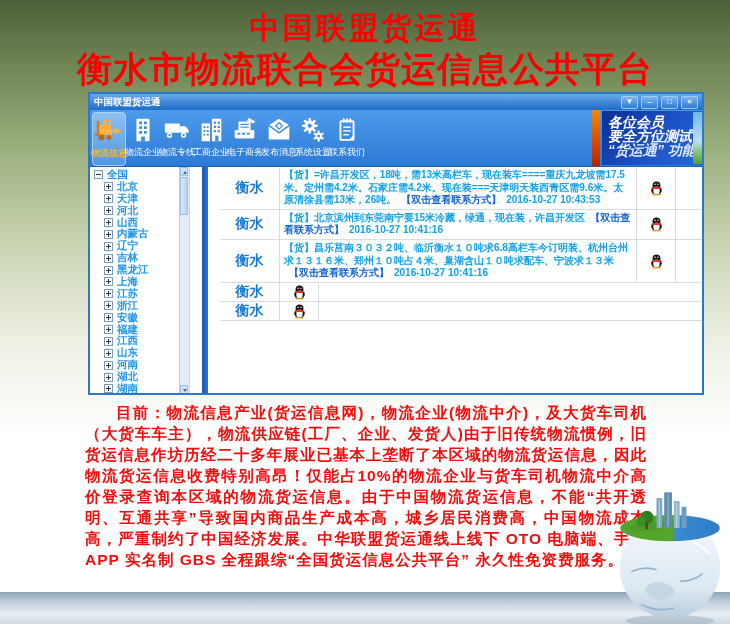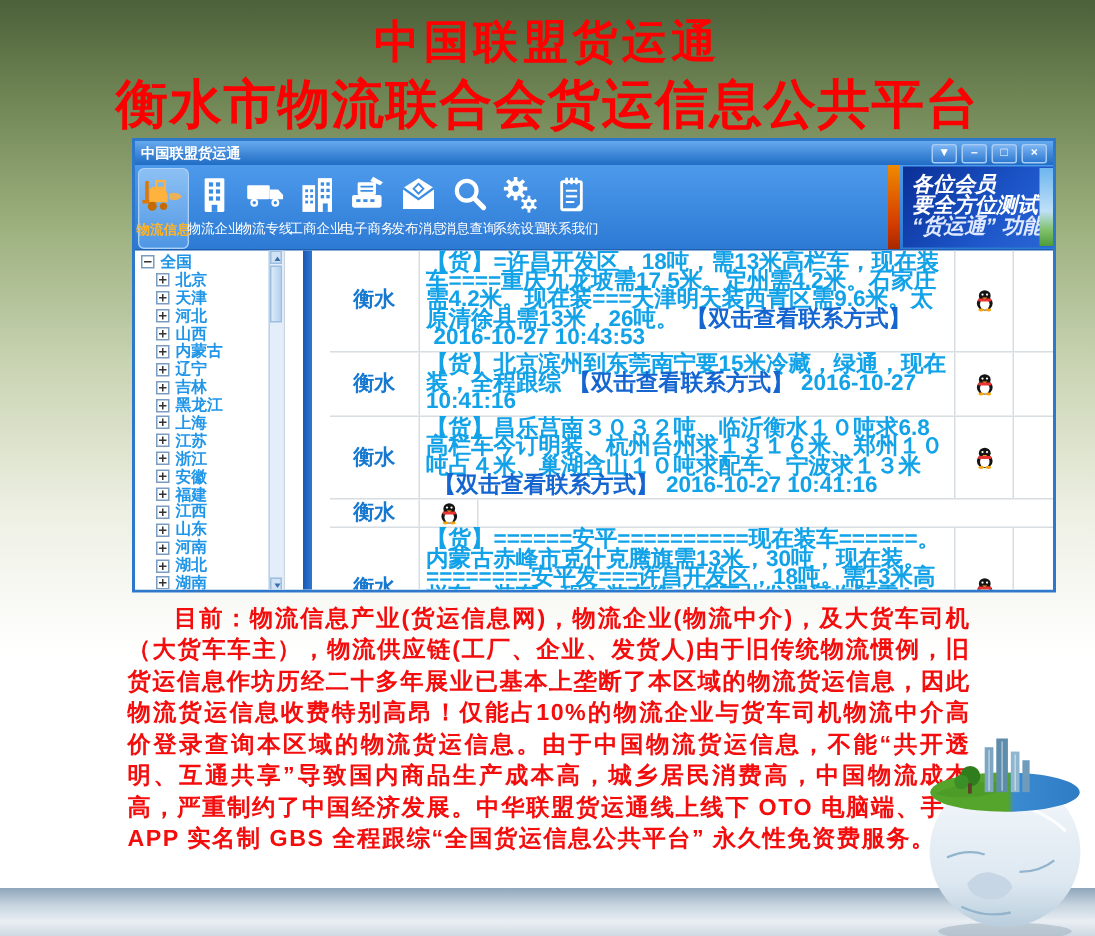--- a/index.html
+++ b/index.html
@@ -54,21 +54,21 @@
     border-right:2.5px solid transparent;}
   .varrow.up::before{border-bottom:3px solid #3a6ea8;}
   .varrow.down::before{border-top:3px solid #3a6ea8;}
   .vthumb{position:absolute;left:0;top:10px;width:8px;height:38px;background:linear-gradient(90deg,#dcebfb,#b4d2ef);
     border:1px solid #9dbede;box-sizing:border-box;}
   .bluebar{width:6px;flex:none;background:linear-gradient(90deg,#1a57b0,#2e78d4);}
   .table{flex:1;display:flex;flex-direction:column;overflow:hidden;}
   .trow{display:flex;border-bottom:1px solid #d8dde2;align-items:stretch;}
   .tcell-region{width:59px;flex:none;display:flex;align-items:center;justify-content:center;
     color:#1778d0;font-size:14px;font-weight:bold;border-right:1px solid #d8dde2;}
-  .tcell-text{width:357px;flex:none;box-sizing:border-box;padding:2px 4px;color:#12a2e8;font-size:15px;
+  .tcell-text{width:357px;flex:none;box-sizing:border-box;padding:2px 4px;color:#12a2e8;font-size:10px;
     font-weight:bold;line-height:12.6px;border-right:1px solid #d8dde2;}
   .tcell-text .action{color:#1565d0;margin-left:5px;cursor:pointer;}
   .tcell-text .time{margin-left:5px;}
   .tcell-qq{width:38px;flex:none;display:flex;align-items:center;justify-content:center;border-right:1px solid #d8dde2;cursor:pointer;}
   .tcell-qq svg{width:15px;height:16px;}
   .tcell-empty{flex:1;}
   
   .footer-text{position:absolute;left:85px;top:402px;width:562px;color:#f30d0d;font-size:15.5px;
     font-weight:bold;line-height:21px;letter-spacing:1px;text-align:justify;text-indent:2em;}
   
@@ -194,29 +194,20 @@
         <span class="tb-ico">
           <svg viewBox="0 0 32 32">
               <path d="M5 11 L16 4 L27 11 V26 H5 Z" fill="#fff"></path>
               <path d="M5 11 L16 19 L27 11" fill="none" stroke="#3b8ce2" stroke-width="1.6"></path>
               <path d="M16 8 l3.5 3.5 -3.5 3.5 -3.5 -3.5 z" fill="none" stroke="#3b8ce2" stroke-width="1.3"></path>
             </svg>
         </span>
         <span class="tb-label">发布消息</span>
       </div>
 
-      <div class="tb-btn">
-        <span class="tb-ico">
-          <svg viewBox="0 0 32 32">
-              <circle cx="14" cy="13" r="7" fill="none" stroke="#fff" stroke-width="3"></circle>
-              <line x1="19.5" y1="18.5" x2="26" y2="25" stroke="#fff" stroke-width="3.6" stroke-linecap="round"></line>
-            </svg>
-        </span>
-        <span class="tb-label">消息查询</span>
-      </div>
 
       <div class="tb-btn">
         <span class="tb-ico">
           <svg viewBox="0 0 32 32">
               <g fill="#fff">
                 <g transform="translate(12.5,11.5)">
                   <circle r="5.6"></circle>
                   <g>
                     <rect x="-1.3" y="-8.3" width="2.6" height="4" transform="rotate(0)"></rect>
                     <rect x="-1.3" y="-8.3" width="2.6" height="4" transform="rotate(45)"></rect>
@@ -381,21 +372,21 @@
                 <rect x="3.2" y="7.4" width="9.6" height="2.2" rx="1.1" fill="#e93434"></rect>
                 <ellipse cx="5.4" cy="15.6" rx="2" ry="1" fill="#f6a40a"></ellipse>
                 <ellipse cx="10.6" cy="15.6" rx="2" ry="1" fill="#f6a40a"></ellipse>
               </svg>
             </div>
           <div class="tcell-empty"></div>
         </div>
 
         <div class="trow">
           <div class="tcell-region">衡水</div>
-          <div class="tcell-text"><span>【货】北京滨州到东莞南宁要15米冷藏，绿通，现在装，全程跟综</span><span class="action">【双击查看联系方式】</span><span class="time">2016-10-27 10:41:16</span></div>
+          <div class="tcell-text"><span>【货】北京滨州到东莞南宁要15米冷藏，绿通，现在装，许昌开发区</span><span class="action">【双击查看联系方式】</span><span class="time">2016-10-27 10:41:16</span></div>
           <div class="tcell-qq">
               <svg viewBox="0 0 16 17">
                 <ellipse cx="8" cy="5.5" rx="4.2" ry="4" fill="#141414"></ellipse>
                 <ellipse cx="8" cy="11" rx="5.6" ry="5" fill="#141414"></ellipse>
                 <ellipse cx="8" cy="11.6" rx="3.4" ry="3.8" fill="#fff"></ellipse>
                 <circle cx="6.4" cy="4.6" r="0.8" fill="#fff"></circle>
                 <circle cx="9.6" cy="4.6" r="0.8" fill="#fff"></circle>
                 <path d="M6.2 6.8 h3.6 l-1.8 1.6 z" fill="#f6a40a"></path>
                 <rect x="3.2" y="7.4" width="9.6" height="2.2" rx="1.1" fill="#e93434"></rect>
                 <ellipse cx="5.4" cy="15.6" rx="2" ry="1" fill="#f6a40a"></ellipse>
@@ -437,21 +428,20 @@
                 <rect x="3.2" y="7.4" width="9.6" height="2.2" rx="1.1" fill="#e93434"></rect>
                 <ellipse cx="5.4" cy="15.6" rx="2" ry="1" fill="#f6a40a"></ellipse>
                 <ellipse cx="10.6" cy="15.6" rx="2" ry="1" fill="#f6a40a"></ellipse>
               </svg>
             </div>
           <div class="tcell-empty"></div>
         </div>
 
         <div class="trow">
           <div class="tcell-region">衡水</div>
-          <div class="tcell-text"><span>【货】======安平==========现在装车======。内蒙古赤峰市克什克腾旗需13米，30吨，现在装。========安平发===许昌开发区，18吨。需13米高栏车，装车。现在装车衡水西三井发漯河临颍需4.2米6.8米9.6米配货车，拉一台拖拉机。</span><span class="action">【双击查看联系方式】</span><span class="time"></span></div>
           <div class="tcell-qq">
               <svg viewBox="0 0 16 17">
                 <ellipse cx="8" cy="5.5" rx="4.2" ry="4" fill="#141414"></ellipse>
                 <ellipse cx="8" cy="11" rx="5.6" ry="5" fill="#141414"></ellipse>
                 <ellipse cx="8" cy="11.6" rx="3.4" ry="3.8" fill="#fff"></ellipse>
                 <circle cx="6.4" cy="4.6" r="0.8" fill="#fff"></circle>
                 <circle cx="9.6" cy="4.6" r="0.8" fill="#fff"></circle>
                 <path d="M6.2 6.8 h3.6 l-1.8 1.6 z" fill="#f6a40a"></path>
                 <rect x="3.2" y="7.4" width="9.6" height="2.2" rx="1.1" fill="#e93434"></rect>
                 <ellipse cx="5.4" cy="15.6" rx="2" ry="1" fill="#f6a40a"></ellipse>

